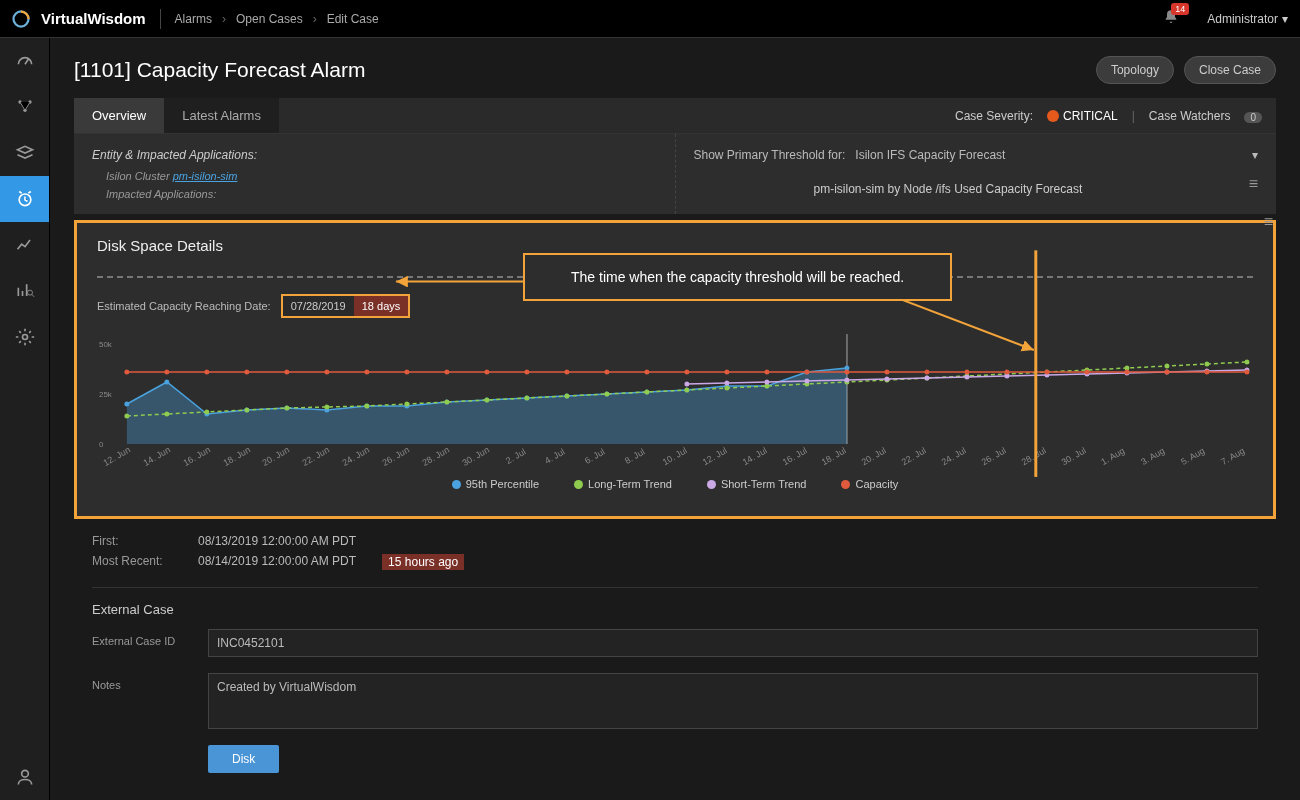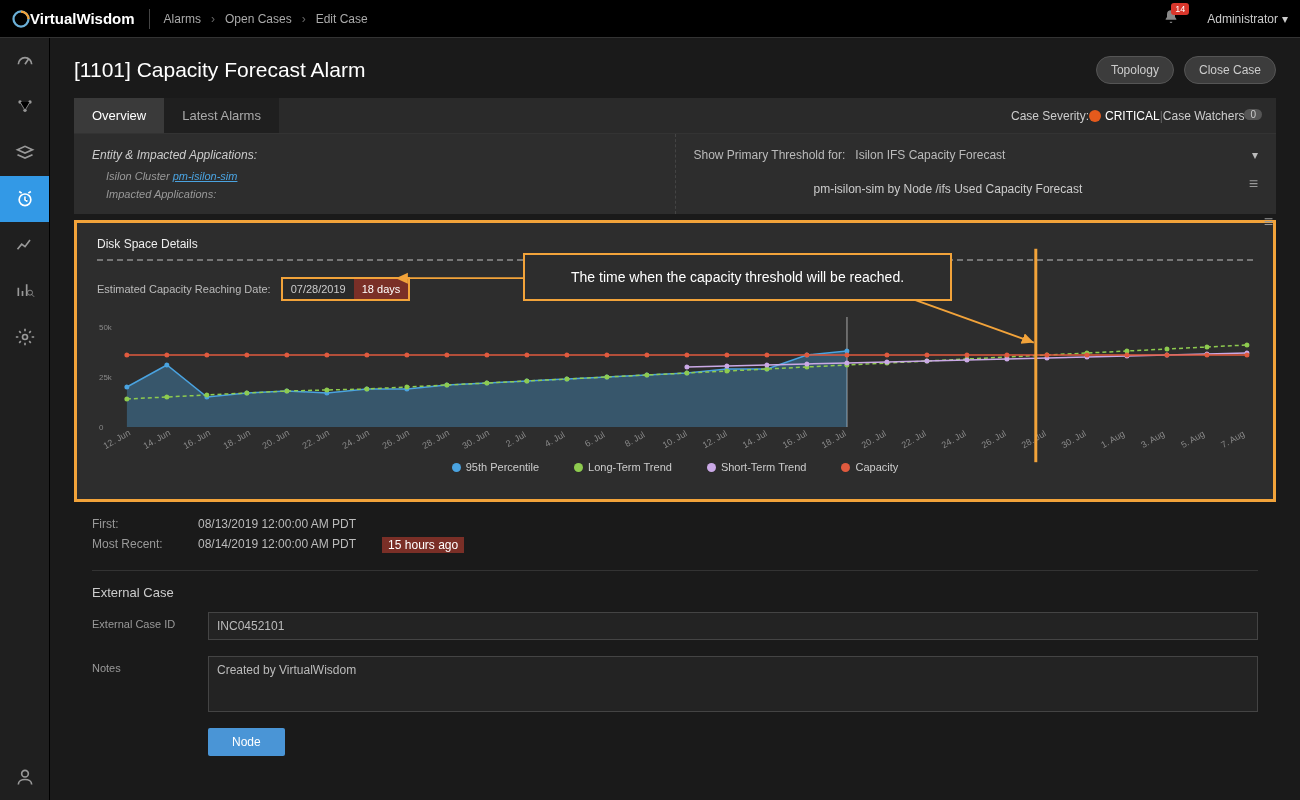--- a/index.html
+++ b/index.html
@@ -1,20 +1,20 @@
 <!DOCTYPE html>
 <html><head>
 <meta charset="utf-8">
 <style>
 * { margin:0; padding:0; box-sizing:border-box; font-family:Arial,Helvetica,sans-serif; }
 body { background:#1a1a1a; color:#ccc; width:1300px; height:800px; overflow:hidden; position:relative; }
 
 
 .topbar { height:38px; background:#000; display:flex; align-items:center; padding:0 12px; border-bottom:1px solid #333; }
-.logo { display:flex; align-items:center; gap:0; font-size:15px; font-weight:bold; color:#fff; }
+.logo { display:flex; align-items:center; gap:11px; font-size:15px; font-weight:bold; color:#fff; }
 .logo-icon { width:18px; height:18px; }
 .divider-v { width:1px; height:20px; background:#444; margin:0 14px; }
 .breadcrumb { display:flex; gap:10px; font-size:12px; color:#aaa; }
 .breadcrumb span.sep { color:#666; }
 .top-right { margin-left:auto; display:flex; align-items:center; gap:28px; }
 .bell { position:relative; color:#888; }
 .bell .badge { position:absolute; top:-6px; right:-10px; background:#d9362b; color:#fff; font-size:9px; padding:1px 4px; border-radius:3px; }
 .user-menu { color:#ccc; font-size:12px; display:flex; align-items:center; gap:4px; }
 
 
@@ -28,39 +28,39 @@
 .page-header { display:flex; align-items:center; margin-bottom:14px; }
 .page-title { font-size:21px; color:#fff; font-weight:normal; }
 .header-actions { margin-left:auto; display:flex; gap:10px; }
 .btn { background:#3c3c3c; border:1px solid #555; color:#ccc; padding:6px 14px; font-size:12px; border-radius:14px; cursor:pointer; }
 
 
 .tabs-row { display:flex; align-items:center; border-bottom:1px solid #333; background:#2a2a2a; }
 .tabs { display:flex; }
 .tab { padding:10px 18px; font-size:13px; color:#aaa; cursor:pointer; background:#1f1f1f; }
 .tab.active { background:#3a3a3a; color:#fff; }
-.case-info { margin-left:auto; display:flex; align-items:flex-start; padding:0 14px; font-size:12px; color:#ccc; }
+.case-info { margin-left:auto; display:flex; align-items:flex-end; gap:14px; padding:0 14px; font-size:12px; color:#ccc; }
 .sev-crit { color:#fff; display:flex; align-items:center; gap:4px; }
 .sev-dot { width:12px; height:12px; border-radius:50%; background:#e55a1c; display:inline-block; }
 .watch-badge { background:#555; color:#ccc; border-radius:8px; padding:0 6px; font-size:10px; }
 
 
 .content { display:flex; background:#2d2d2d; }
 .col-left { flex:1; padding:14px 18px; border-right:1px dashed #444;font-style:italic; }
 .col-right { flex:1; padding:14px 18px; position:relative; }
 .section-label { font-size:12px; color:#ccc; margin-bottom:8px; }
 .link { color:#4aa3e0; text-decoration:underline; cursor:pointer; }
 .sub { font-size:11px; color:#999; margin:6px 0 0 14px; }
 .threshold-row { display:flex; align-items:center; font-size:12px; color:#bbb; gap:10px; }
 .hamburger { margin-left:auto; color:#999; cursor:pointer; }
 .chart-subtitle { font-size:12px; color:#ccc; margin:10px 0 0 120px; }
 
 
 .disk-panel { position:relative; margin-top:6px; border:3px solid #f2a33a; background:#2d2d2d; padding:14px 20px 18px 20px; }
-.disk-title { font-size:12px; color:#eee; margin-bottom:8px; }
+.disk-title { font-size:15px; color:#eee; margin-bottom:22px; }
 .disk-dashes { border-top:2px dashed #777; margin:0 0 16px 0; }
 .est-row { display:flex; align-items:center; gap:10px; font-size:11px; color:#bbb; margin-bottom:10px; }
 .est-box { border:2px solid #f2a33a; display:inline-flex; }
 .est-date { background:#2a2a2a; color:#ccc; padding:4px 8px; font-size:11px; }
 .est-days { background:#7a2f27; color:#fff; padding:4px 8px; font-size:11px; }
 .callout { position:absolute; top:30px; left:446px; border:2px solid #f2a33a; background:#2d2d2d; color:#fff; font-size:14px; padding:14px 46px; text-align:center; z-index:5; }
 
 
 .chart-wrap { position:relative; height:170px; margin-top:6px; }
 .chart-ham { position:absolute; top:-10px; right:0; color:#999; cursor:pointer; }
@@ -405,16 +405,16 @@
   <div class="ext-case">
     <div class="ext-title">External Case</div>
     <div class="form-row">
       <div class="form-label">External Case ID</div>
       <input class="input" value="INC0452101" style="">
     </div>
     <div class="form-row">
       <div class="form-label">Notes</div>
       <textarea class="input" id="notes-ta" style="">Created by VirtualWisdom</textarea>
     </div>
-    <button class="save-btn">Node</button>
+    <button class="save-btn">Disk</button>
   </div>
 
 </div>
 
 </body></html>

